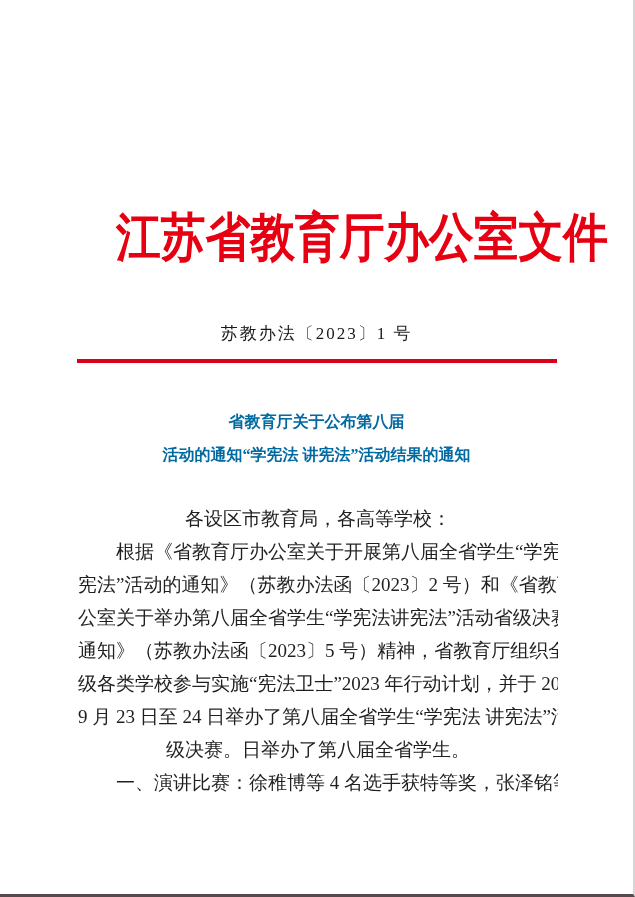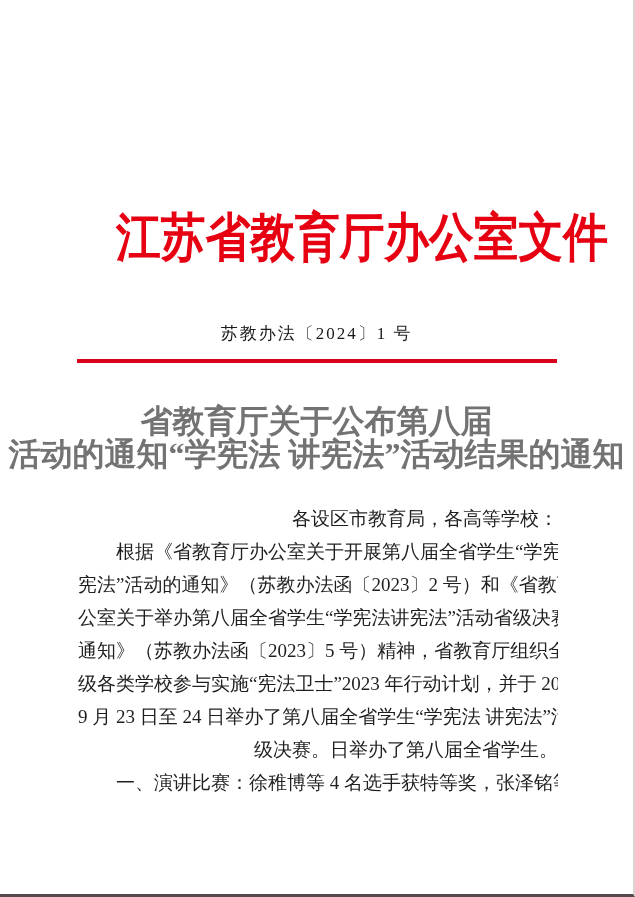--- a/index.html
+++ b/index.html
@@ -56,56 +56,56 @@
     height: 4px;
     background: var(--divider-red, #d9001b);
   }
   .doc-title {
     position: absolute;
     top: 405px;
     left: 0;
     width: 100%;
     text-align: center;
     font-weight: bold;
-    font-size: 32px;
+    font-size: 16px;
     line-height: 33px;
-    color: #737373;
+    color: #0369a1;
   }
   .doc-title div { white-space: nowrap; }
   .body-text {
     position: absolute;
     top: 502px;
     left: 78px;
     width: 480px;
     font-size: 19px;
     line-height: 33px;
     color: var(--body-text, #1f1f1f);
   }
   .doc-line {
     height: 33px;
     white-space: nowrap;
     overflow: hidden;
-    text-align: right;
+    text-align: center;
   }
   .doc-line.fill {
     text-align: justify;
     text-align-last: justify;
     text-justify: inter-character;
   }
 </style>
 </head>
 <body>
 
 <div class="page">
 
   <div class="letterhead">
     <span class="letterhead-text">江苏省教育厅办公室文件</span>
   </div>
 
-  <div class="doc-number">苏教办法〔2024〕1 号</div>
+  <div class="doc-number">苏教办法〔2023〕1 号</div>
 
   <div class="red-divider"></div>
 
   <div class="doc-title">
     <div>省教育厅关于公布第八届</div>
     <div>活动的通知“学宪法 讲宪法”活动结果的通知</div>
   </div>
 
   <div class="body-text" id="body-lines">
       <div class="doc-line">各设区市教育局，各高等学校：</div>

